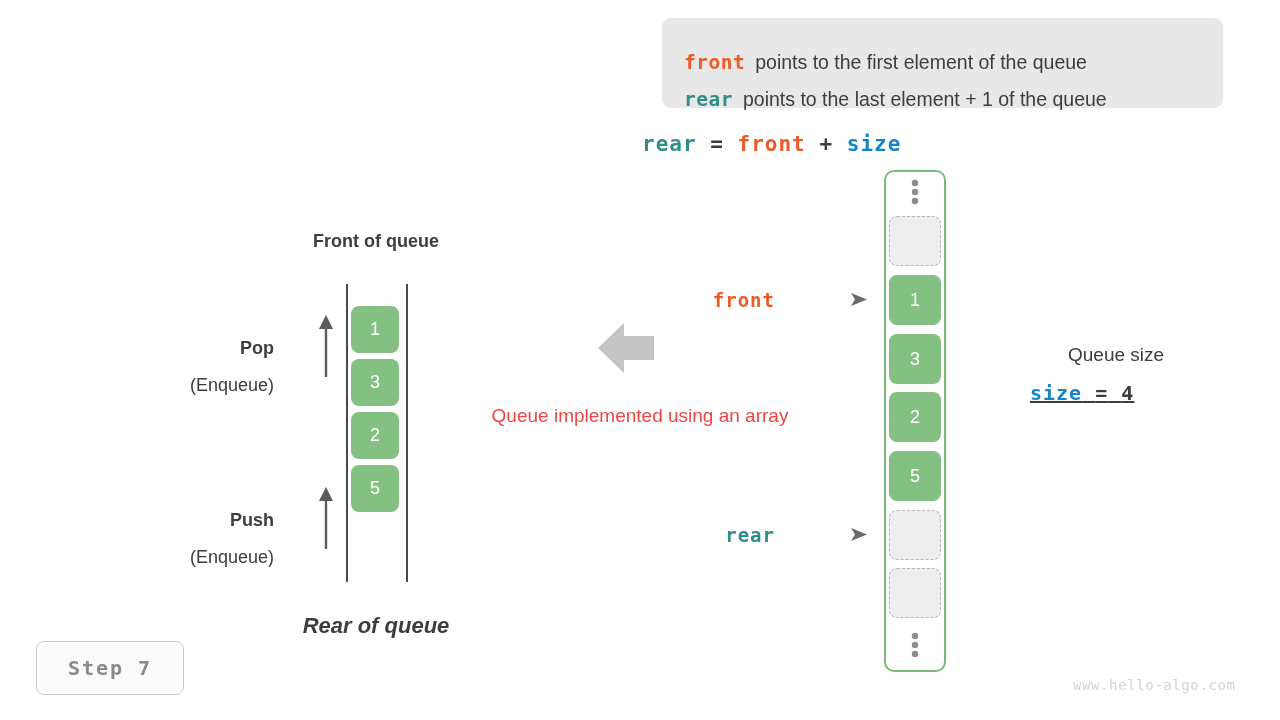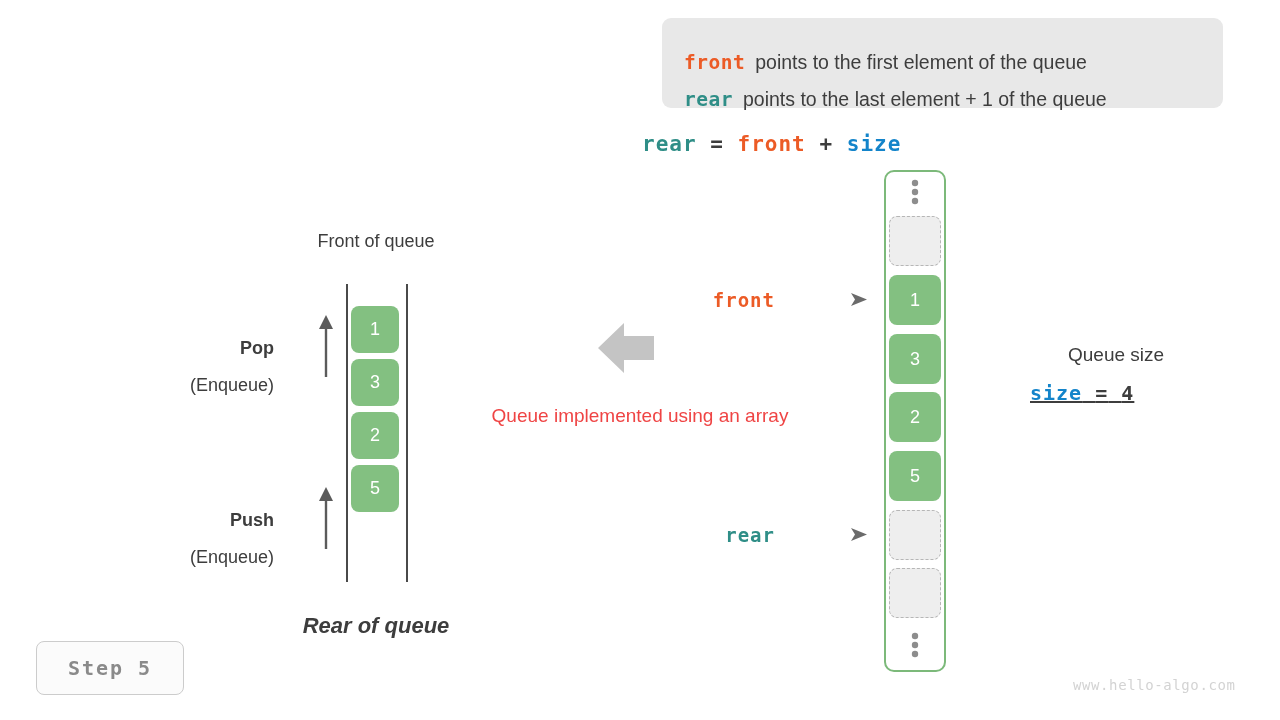--- a/index.html
+++ b/index.html
@@ -30,21 +30,21 @@
   
   #formula{
     position:absolute;left:642px;top:120px;white-space:nowrap;
     font-size:21px;font-weight:bold;letter-spacing:1px;color:#3d3d3d;margin-top:12px;
   }
   #formula span{font-size:21px;font-weight:bold;}
 
   
   #front-of-queue-label{
     position:absolute;left:296px;top:231px;width:160px;text-align:center;
-    font-size:18px;font-weight:normal;color:#3d3d3d;white-space:nowrap;
+    font-size:18px;font-weight:bold;color:#3d3d3d;white-space:nowrap;
   }
   #rear-of-queue-label{
     position:absolute;left:296px;top:613px;width:160px;text-align:center;
     font-size:22px;font-weight:bold;color:#3d3d3d;white-space:nowrap;font-style:italic;
   }
   .rail{position:absolute;width:1.6px;background:#4a4a4a;top:284px;height:298px;}
   #rail-left{left:346px;}
   #rail-right{left:406px;}
 
   .lcell{
@@ -237,16 +237,16 @@
 </div>
 
 <div id="size-note-title">Queue size</div>
 <div id="size-note-value" class="mono">
   <span class="kw kw-size">size</span>
   <span>=</span>
   <span>4</span>
 </div>
 
 <div id="step-badge">
-  <span id="step-badge-label" class="mono">Step 5</span>
+  <span id="step-badge-label" class="mono">Step 7</span>
 </div>
 
 <div id="watermark" class="mono">www.hello-algo.com</div>
 
 </body></html>

